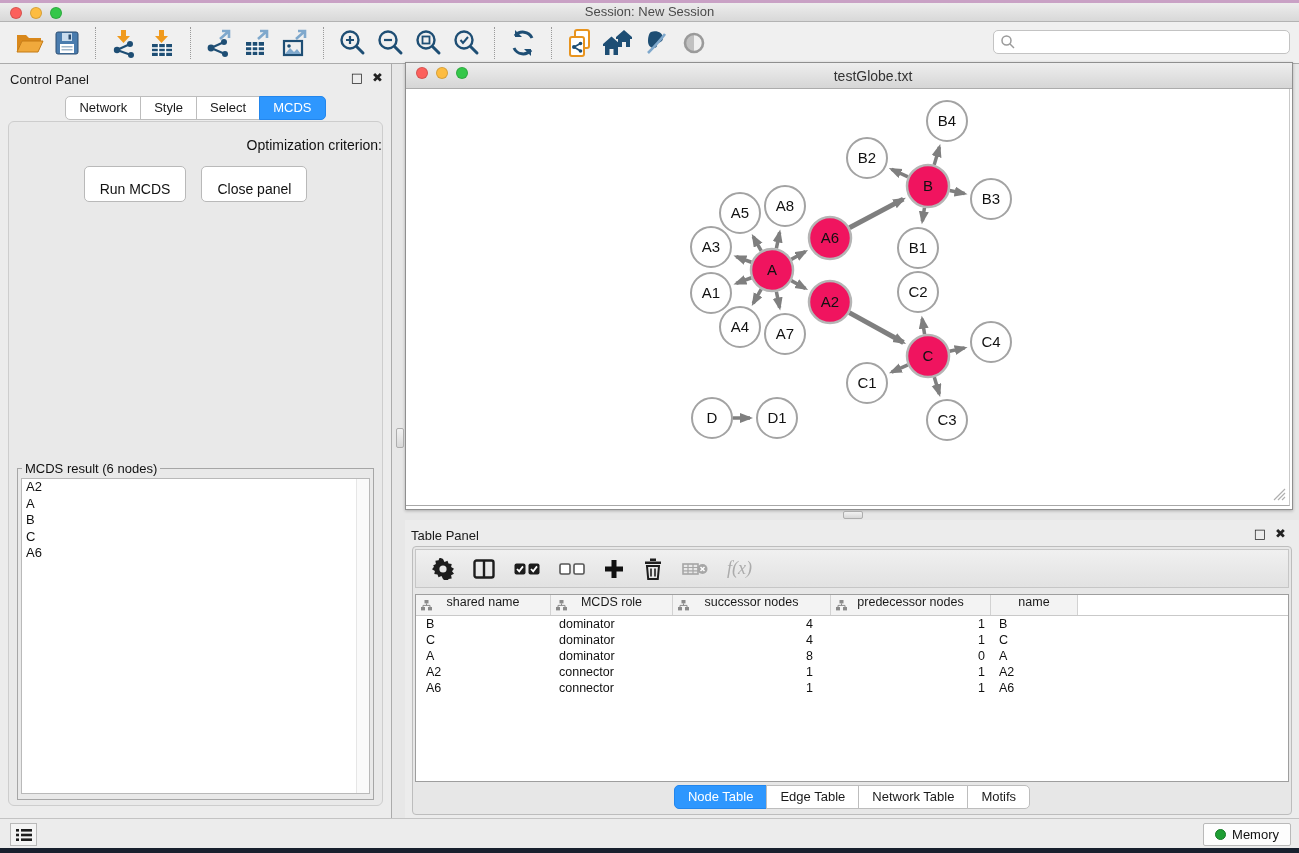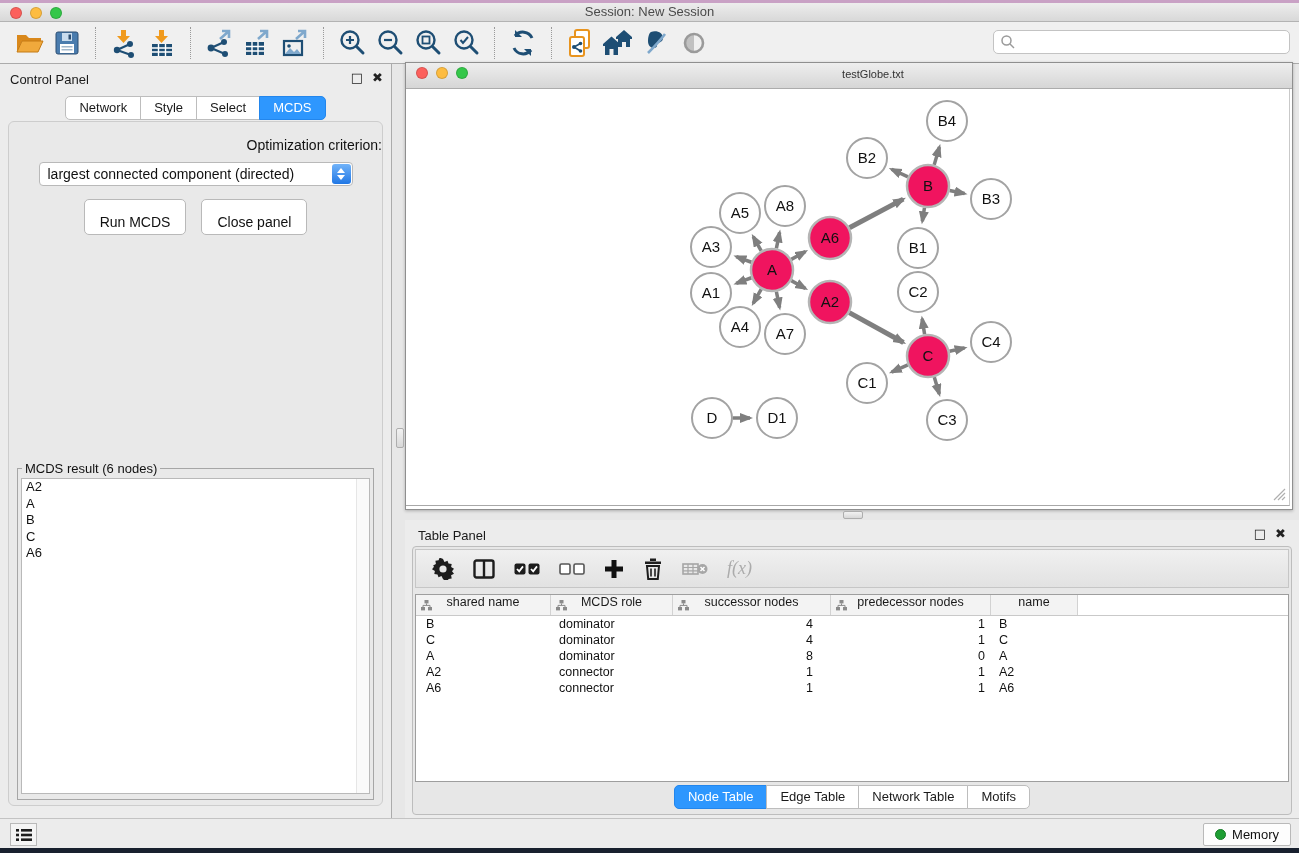--- a/index.html
+++ b/index.html
@@ -59,21 +59,21 @@
   #result-list { position:absolute; left:3px; right:3px; top:2px; bottom:5px; background:#fff;
     border:1px solid #B9B9B9; overflow:hidden; }
   #result-scroll { position:absolute; right:0; top:0; bottom:0; width:13px;
     background:#FAFAFA; border-left:1px solid #E6E6E6; }
   .result-item { font-size:13px; line-height:16.5px; padding-left:4px; }
   
   #network-window { position:absolute; left:405px; top:62px; width:888px; height:448px;
     background:#fff; border:1px solid #8F8F8F; box-shadow:0 1px 3px rgba(0,0,0,.25); }
   #nw-titlebar { position:absolute; left:0; right:0; top:0; height:26px;
     background:linear-gradient(#EEEEEE,#D6D6D6); border-bottom:1px solid #ACACAC; }
-  #nw-titlebar .win-title { position:absolute; left:0; right:0; top:5px; text-align:center; font-size:11px; color:#333;padding-left:48px; }
+  #nw-titlebar .win-title { position:absolute; left:0; right:0; top:5px; text-align:center; font-size:14px; color:#333;padding-left:48px; }
   #nw-canvas { position:absolute; left:0; right:2px; top:26px; bottom:3px; background:#fff;
     border-right:1px solid #C9C9C9; border-bottom:1px solid #A8A8A8; }
   #graph-svg text { font-family:"Liberation Sans","DejaVu Sans",sans-serif; font-size:15px; fill:#111; }
   #nw-grip { position:absolute; right:3px; bottom:4px; }
   .grabber { position:absolute; background:linear-gradient(#F2F2F2,#D8D8D8); border:1px solid #ADADAD; border-radius:2px; }
   #v-grab { left:396px; top:428px; width:8px; height:20px; }
   #h-grab { left:843px; top:511px; width:20px; height:8px; }
   
   #table-panel { position:absolute; left:405px; top:520px; width:894px; height:298px; background:#ECECEC; }
   #tp-container { position:absolute; left:7px; right:7px; top:26px; bottom:3px;
@@ -260,27 +260,20 @@
     </span>
   </div>
   <div id="cp-tabs">
       <button class="seg-btn">Network</button>
       <button class="seg-btn">Style</button>
       <button class="seg-btn">Select</button>
       <button class="seg-btn selected">MCDS</button>
     </div>
   <div id="cp-body">
     <div id="opt-label">Optimization criterion:</div>
-    <div id="criterion-select">
-      <span class="sel-text">largest connected component (directed)</span>
-      <span class="stepper">
-          <span class="chev-up"></span>
-          <span class="chev-down"></span>
-        </span>
-    </div>
     <div id="cp-buttons">
       <button class="push-btn">Run MCDS</button>
       <button class="push-btn">Close panel</button>
     </div>
     <fieldset id="mcds-result">
       <legend>MCDS result (6 nodes)</legend>
       <div id="result-list">
         <div id="result-items">
             <div class="result-item">A2</div>
             <div class="result-item">A</div>
@@ -375,21 +368,21 @@
     <svg id="nw-grip" width="13" height="13" viewBox="0 0 13 13">
         <path d="M12 1 1 12M12 5 5 12M12 9l-3 3" stroke="#AFAFAF" stroke-width="1.2"></path>
       </svg>
   </div>
 </div>
 <div id="v-grab" class="grabber"></div>
 <div id="h-grab" class="grabber"></div>
 
 <div id="table-panel">
   <div class="panel-head">
-    <span class="ph-title" style="left:13px;text-align:right;">Table Panel</span>
+    <span class="ph-title" style="left:6px;text-align:right;">Table Panel</span>
     <span class="ph-btns" style="right:13px;">
       <span class="ph-btn">□</span>
       <span class="ph-btn">✖</span>
     </span>
   </div>
   <div id="tp-container">
     <div id="tp-toolbar">
       <span class="tpt-btn">
         <svg width="22" height="22" viewBox="0 0 22 22">
             <path d="M11 1l1.5 3 3-1.2 1 2.7 3.2.4-.6 3.2 2.9 1.6-2 2.5 2 2.5-2.9 1.6.6 3.2-3.2.4-1 2.7-3-1.2L11 21l-1.5-3-3 1.2-1-2.7-3.2-.4.6-3.2L0 11.3l2-2.5-.9-1.4 2.8-1.5-.5-3.2 3.2-.4 1-2.7 3 1.2z" fill="#1d1d1d"></path>

